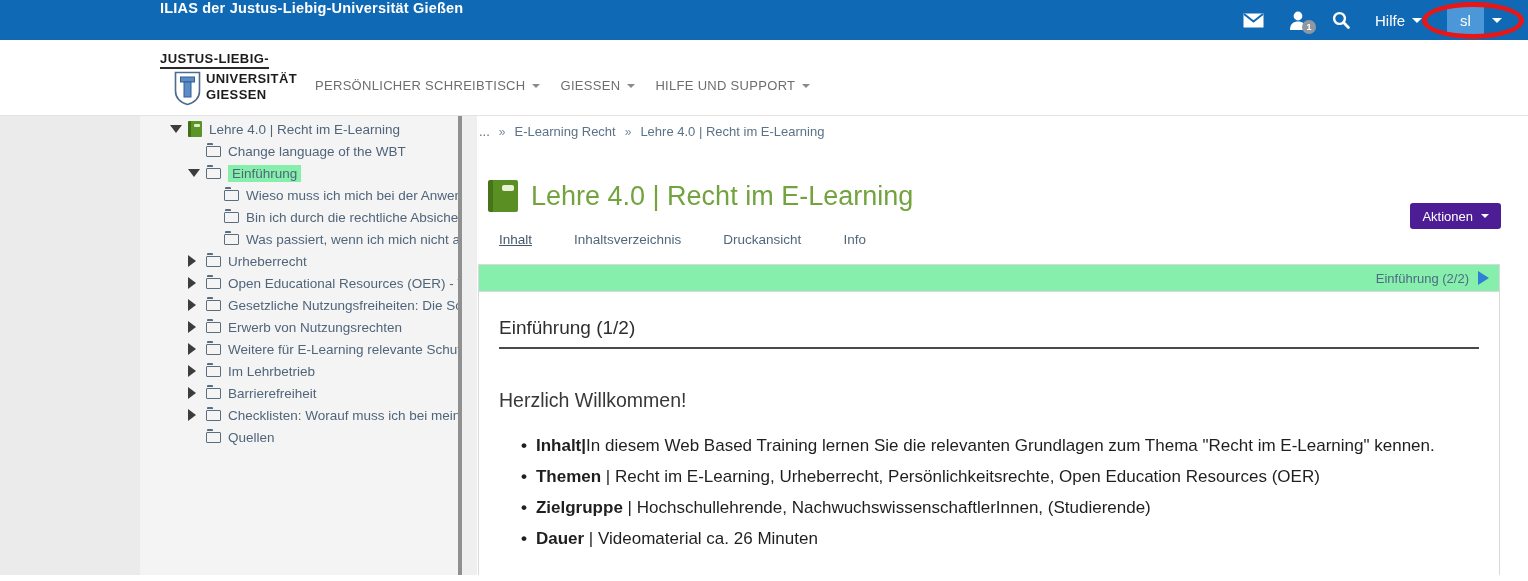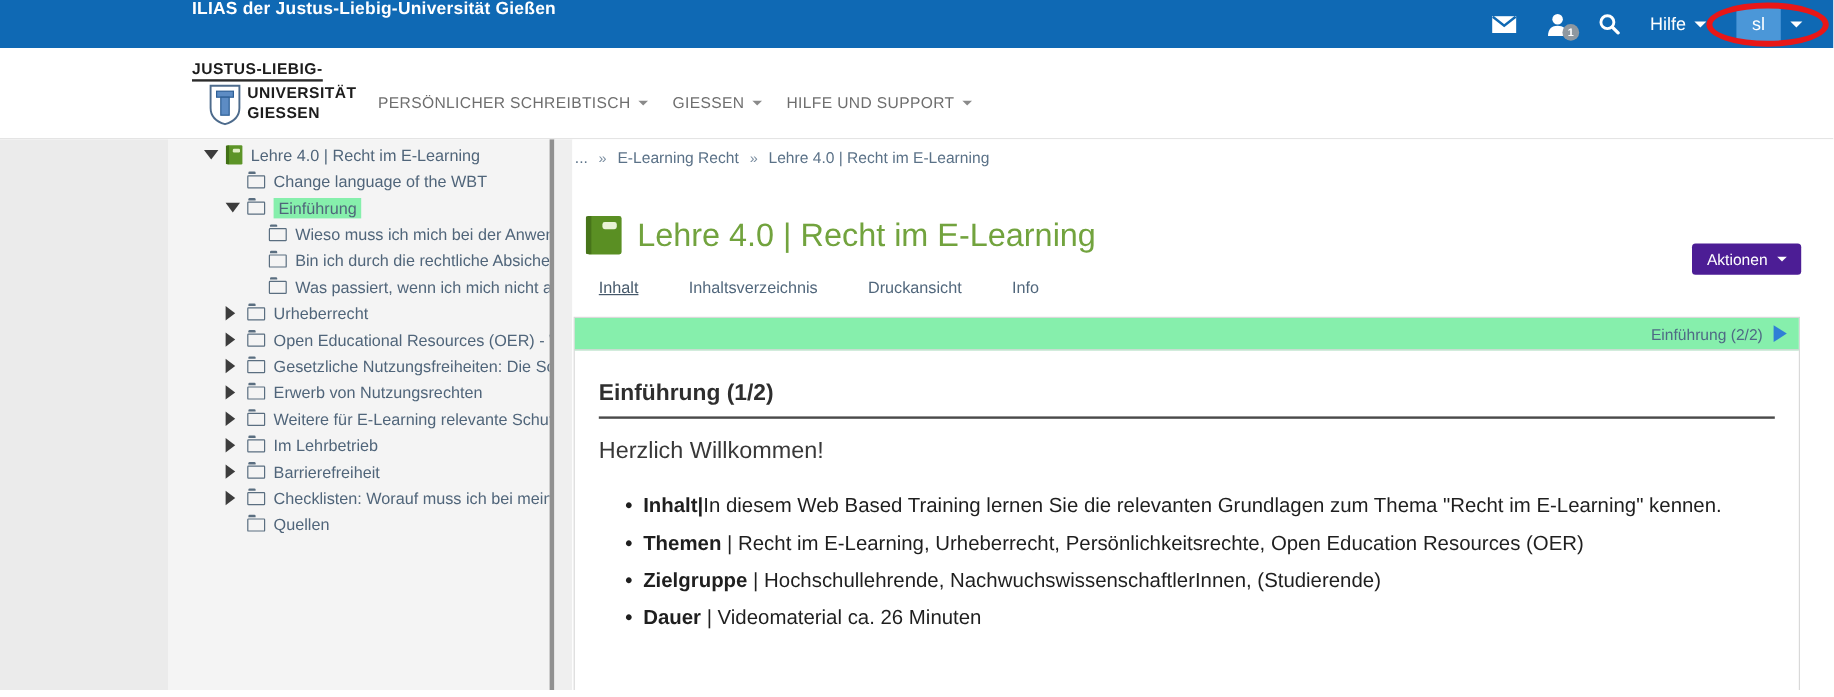--- a/index.html
+++ b/index.html
@@ -68,22 +68,22 @@
   .tabs { position:absolute; top:116px; left:22px; display:flex; gap:42px; font-size:13.5px; color:#51677c; }
   .tab { cursor:pointer; }
   .tab.active { text-decoration:underline; color:#45586a; }
 
   .panel { position:absolute; top:148px; left:1px; right:28px; height:600px; border:1px solid #d9d9d9; background:#fff; }
   .pager { height:27px; background:#86efac; border-bottom:1px solid #d9d9d9; display:flex; justify-content:flex-end; align-items:center; gap:9px; padding-right:10px; }
   .pager-label { font-size:13px; color:#4f6a85; cursor:pointer; }
   .pager-next { width:0; height:0; border-top:7px solid transparent; border-bottom:7px solid transparent; border-left:11px solid #2f7fd6; cursor:pointer; }
 
   .section { padding:25px 20px 0 20px; }
-  .section-heading { font-size:19px; font-weight:700; color:#2e2e2e; padding-bottom:8px; border-bottom:2px solid #4a4a4a; }
-  .sub-heading { font-size:19.5px; font-weight:400; color:#383838; margin-top:16px; }
+  .section-heading { font-size:19px; font-weight:400; color:#2e2e2e; padding-bottom:8px; border-bottom:2px solid #4a4a4a; }
+  .sub-heading { font-size:19.5px; font-weight:400; color:#383838; margin-top:40px; }
   .bullets { margin:24px 0 0 22px; list-style:none; }
   .bullets li { font-size:17px; color:#1f1f1f; line-height:20px; margin-bottom:11px; }
   .bullets li::before { content:"\2022"; font-weight:700; margin-right:9px; }
   .bullets b { font-weight:700; }
 </style>
 </head>
 <body>
 
 <div id="screen">
 

